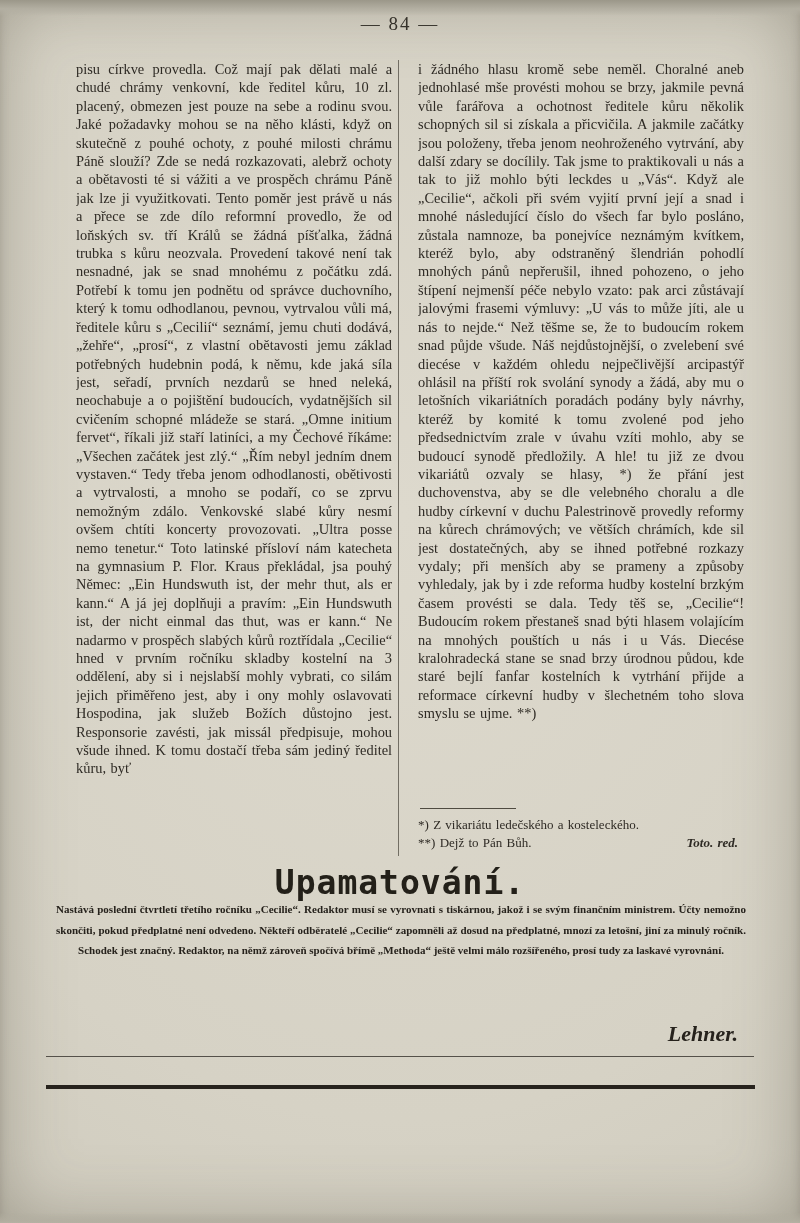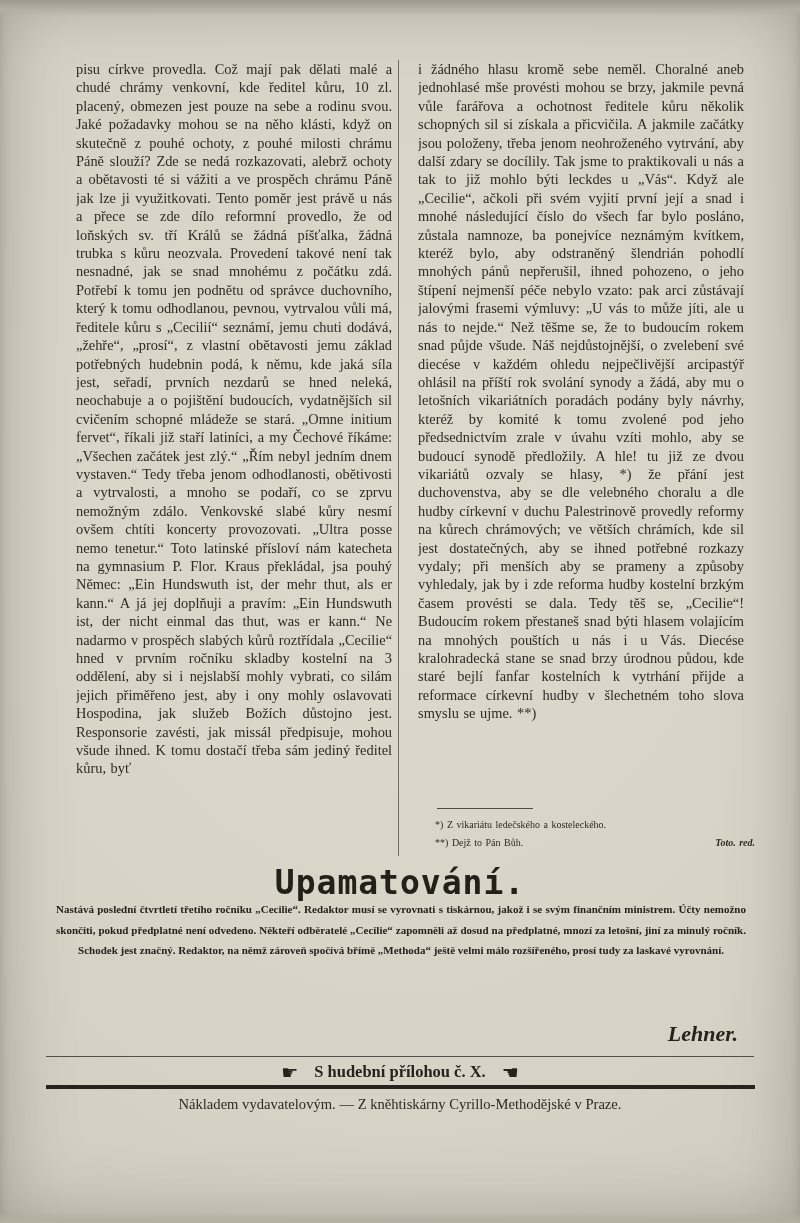--- a/index.html
+++ b/index.html
@@ -43,22 +43,22 @@
     color: #2e2a24;
   }
   .col-left  { width: 320px; height: 810px; overflow: hidden; }
   .col-right { width: 330px; height: 806px; position: relative; margin-left: 19px; }
   .col-divider {
     width: 1px; height: 796px; background: #55514733; background: #4f4b41;
     opacity: .75; margin-left: 6px; flex: 0 0 1px;
   }
   .col-right .body-text { max-height: 746px; overflow: hidden; }
   .footnotes {
-    position: absolute; top: 748px; left: 17px; width: 100%;
-    font-size: 10px; line-height: 17.5px;
+    position: absolute; top: 748px; left: 0; width: 100%;
+    font-size: 13px; line-height: 17.5px;
   }
   .footnote-separator {
     width: 96px; border-top: 1px solid #4f4b41; margin: 0 0 7px 2px;
   }
   .footnote-line2 { display: flex; align-items: flex-end; }
   .footnote-attribution {
     margin-left: auto; font-style: italic; font-weight: bold; padding-right: 6px;
   }
   .section-heading {
     position: absolute; top: 863px; left: 0; width: 100%;
@@ -102,20 +102,21 @@
     text-align: center; font-size: 14.6px; color: #2e2a24;
   }
 </style>
 </head>
 <body>
 
 <div class="page">
 
   <div class="photo-top-band"></div>
 
+  <div class="page-number">— 84 —</div>
 
   <div class="columns">
 
     <div class="col col-left">pisu církve provedla. Což mají pak dělati malé a chudé chrámy venkovní, kde ředitel kůru, 10 zl. placený, obmezen jest pouze na sebe a rodinu svou. Jaké požadavky mohou se na něho klásti, když on skutečně z pouhé ochoty, z pouhé milosti chrámu Páně slouží? Zde se nedá rozkazovati, alebrž ochoty a obětavosti té si vážiti a ve prospěch chrámu Páně jak lze ji využitkovati. Tento poměr jest právě u nás a přece se zde dílo reformní provedlo, že od loňských sv. tří Králů se žádná píšťalka, žádná trubka s kůru neozvala. Provedení takové není tak nesnadné, jak se snad mnohému z počátku zdá. Potřebí k tomu jen podnětu od správce duchovního, který k tomu odhodlanou, pevnou, vytrvalou vůli má, ředitele kůru s „Cecilií“ seznámí, jemu chuti dodává, „žehře“, „prosí“, z vlastní obětavosti jemu základ potřebných hudebnin podá, k němu, kde jaká síla jest, seřadí, prvních nezdarů se hned neleká, neochabuje a o pojištění budoucích, vydatnějších sil cvičením schopné mládeže se stará. „Omne initium fervet“, říkali již staří latiníci, a my Čechové říkáme: „Všechen začátek jest zlý.“ „Řím nebyl jedním dnem vystaven.“ Tedy třeba jenom odhodlanosti, obětivosti a vytrvalosti, a mnoho se podaří, co se zprvu nemožným zdálo. Venkovské slabé kůry nesmí ovšem chtíti koncerty provozovati. „Ultra posse nemo tenetur.“ Toto latinské přísloví nám katecheta na gymnasium P. Flor. Kraus překládal, jsa pouhý Němec: „Ein Hundswuth ist, der mehr thut, als er kann.“ A já jej doplňuji a pravím: „Ein Hundswuth ist, der nicht einmal das thut, was er kann.“ Ne nadarmo v prospěch slabých kůrů roztřídala „Cecilie“ hned v prvním ročníku skladby kostelní na 3 oddělení, aby si i nejslabší mohly vybrati, co silám jejich přiměřeno jest, aby i ony mohly oslavovati Hospodina, jak služeb Božích důstojno jest. Responsorie zavésti, jak missál předpisuje, mohou všude ihned. K tomu dostačí třeba sám jediný ředitel kůru, byť</div>
 
     <div class="col-divider"></div>
 
     <div class="col col-right">
       <div class="body-text">i žádného hlasu kromě sebe neměl. Choralné aneb jednohlasé mše provésti mohou se brzy, jakmile pevná vůle farářova a ochotnost ředitele kůru několik schopných sil si získala a přicvičila. A jakmile začátky jsou položeny, třeba jenom neohroženého vytrvání, aby další zdary se docílily. Tak jsme to praktikovali u nás a tak to již mohlo býti leckdes u „Vás“. Když ale „Cecilie“, ačkoli při svém vyjití první její a snad i mnohé následující číslo do všech far bylo posláno, zůstala namnoze, ba ponejvíce neznámým kvítkem, kteréž bylo, aby odstraněný šlendrián pohodlí mnohých pánů nepřerušil, ihned pohozeno, o jeho štípení nejmenší péče nebylo vzato: pak arci zůstávají jalovými frasemi výmluvy: „U vás to může jíti, ale u nás to nejde.“ Než těšme se, že to budoucím rokem snad půjde všude. Náš nejdůstojnější, o zvelebení své diecése v každém ohledu nejpečlivější arcipastýř ohlásil na příští rok svolání synody a žádá, aby mu o letošních vikariátních poradách podány byly návrhy, kteréž by komité k tomu zvolené pod jeho předsednictvím zrale v úvahu vzíti mohlo, aby se budoucí synodě předložily. A hle! tu již ze dvou vikariátů ozvaly se hlasy, *) že přání jest duchovenstva, aby se dle velebného choralu a dle hudby církevní v duchu Palestrinově provedly reformy na kůrech chrámových; ve větších chrámích, kde sil jest dostatečných, aby se ihned potřebné rozkazy vydaly; při menších aby se prameny a způsoby vyhledaly, jak by i zde reforma hudby kostelní brzkým časem provésti se dala. Tedy těš se, „Cecilie“! Budoucím rokem přestaneš snad býti hlasem volajícím na mnohých pouštích u nás i u Vás. Diecése kralohradecká stane se snad brzy úrodnou půdou, kde staré bejlí fanfar kostelních k vytrhání přijde a reformace církevní hudby v šlechetném toho slova smyslu se ujme. **)</div>
 
@@ -131,22 +132,18 @@
   </div>
 
   <div class="section-heading">Upamatování.</div>
 
   <div class="notice-paragraph">Nastává poslední čtvrtletí třetího ročníku „Cecilie“. Redaktor musí se vyrovnati s tiskárnou, jakož i se svým finančním ministrem. Účty nemožno skončiti, pokud předplatné není odvedeno. Někteří odběratelé „Cecilie“ zapomněli až dosud na předplatné, mnozí za letošní, jiní za minulý ročník. Schodek jest značný. Redaktor, na němž zároveň spočívá břímě „Methoda“ ještě velmi málo rozšířeného, prosí tudy za laskavé vyrovnání.</div>
 
   <div class="signature">Lehner.</div>
 
   <div class="rule-thin"></div>
 
-  <div class="supplement-line">
-    <span class="manicule manicule-left">☛</span><span>S hudební přílohou č. X.</span><span class="manicule manicule-right">☚</span>
-  </div>
 
   <div class="rule-thick"></div>
 
-  <div class="imprint">Nákladem vydavatelovým. — Z kněhtiskárny Cyrillo-Methodějské v Praze.</div>
 
   <div class="photo-bottom-band"></div>
 </div>
 
 </body></html>

